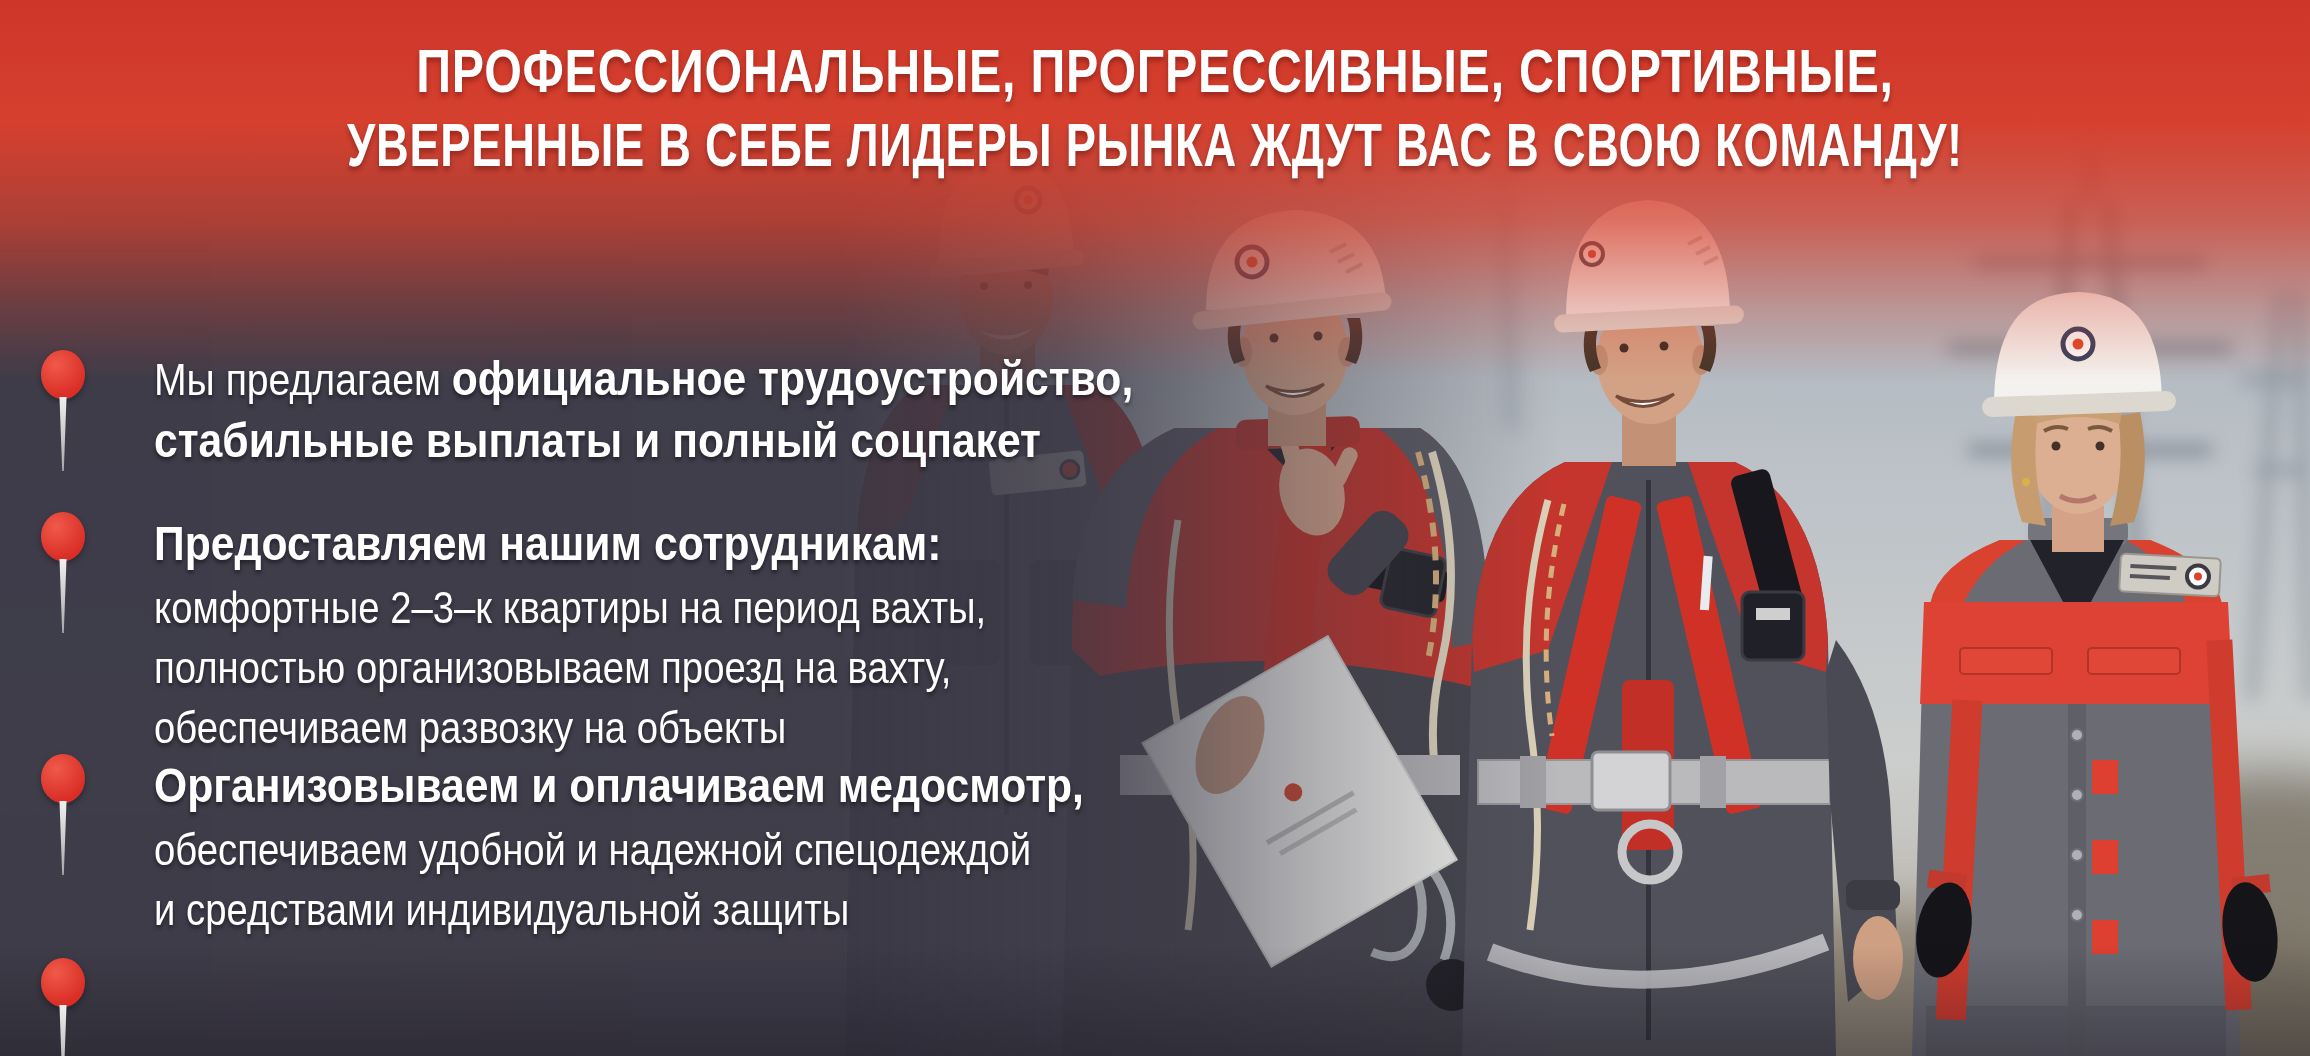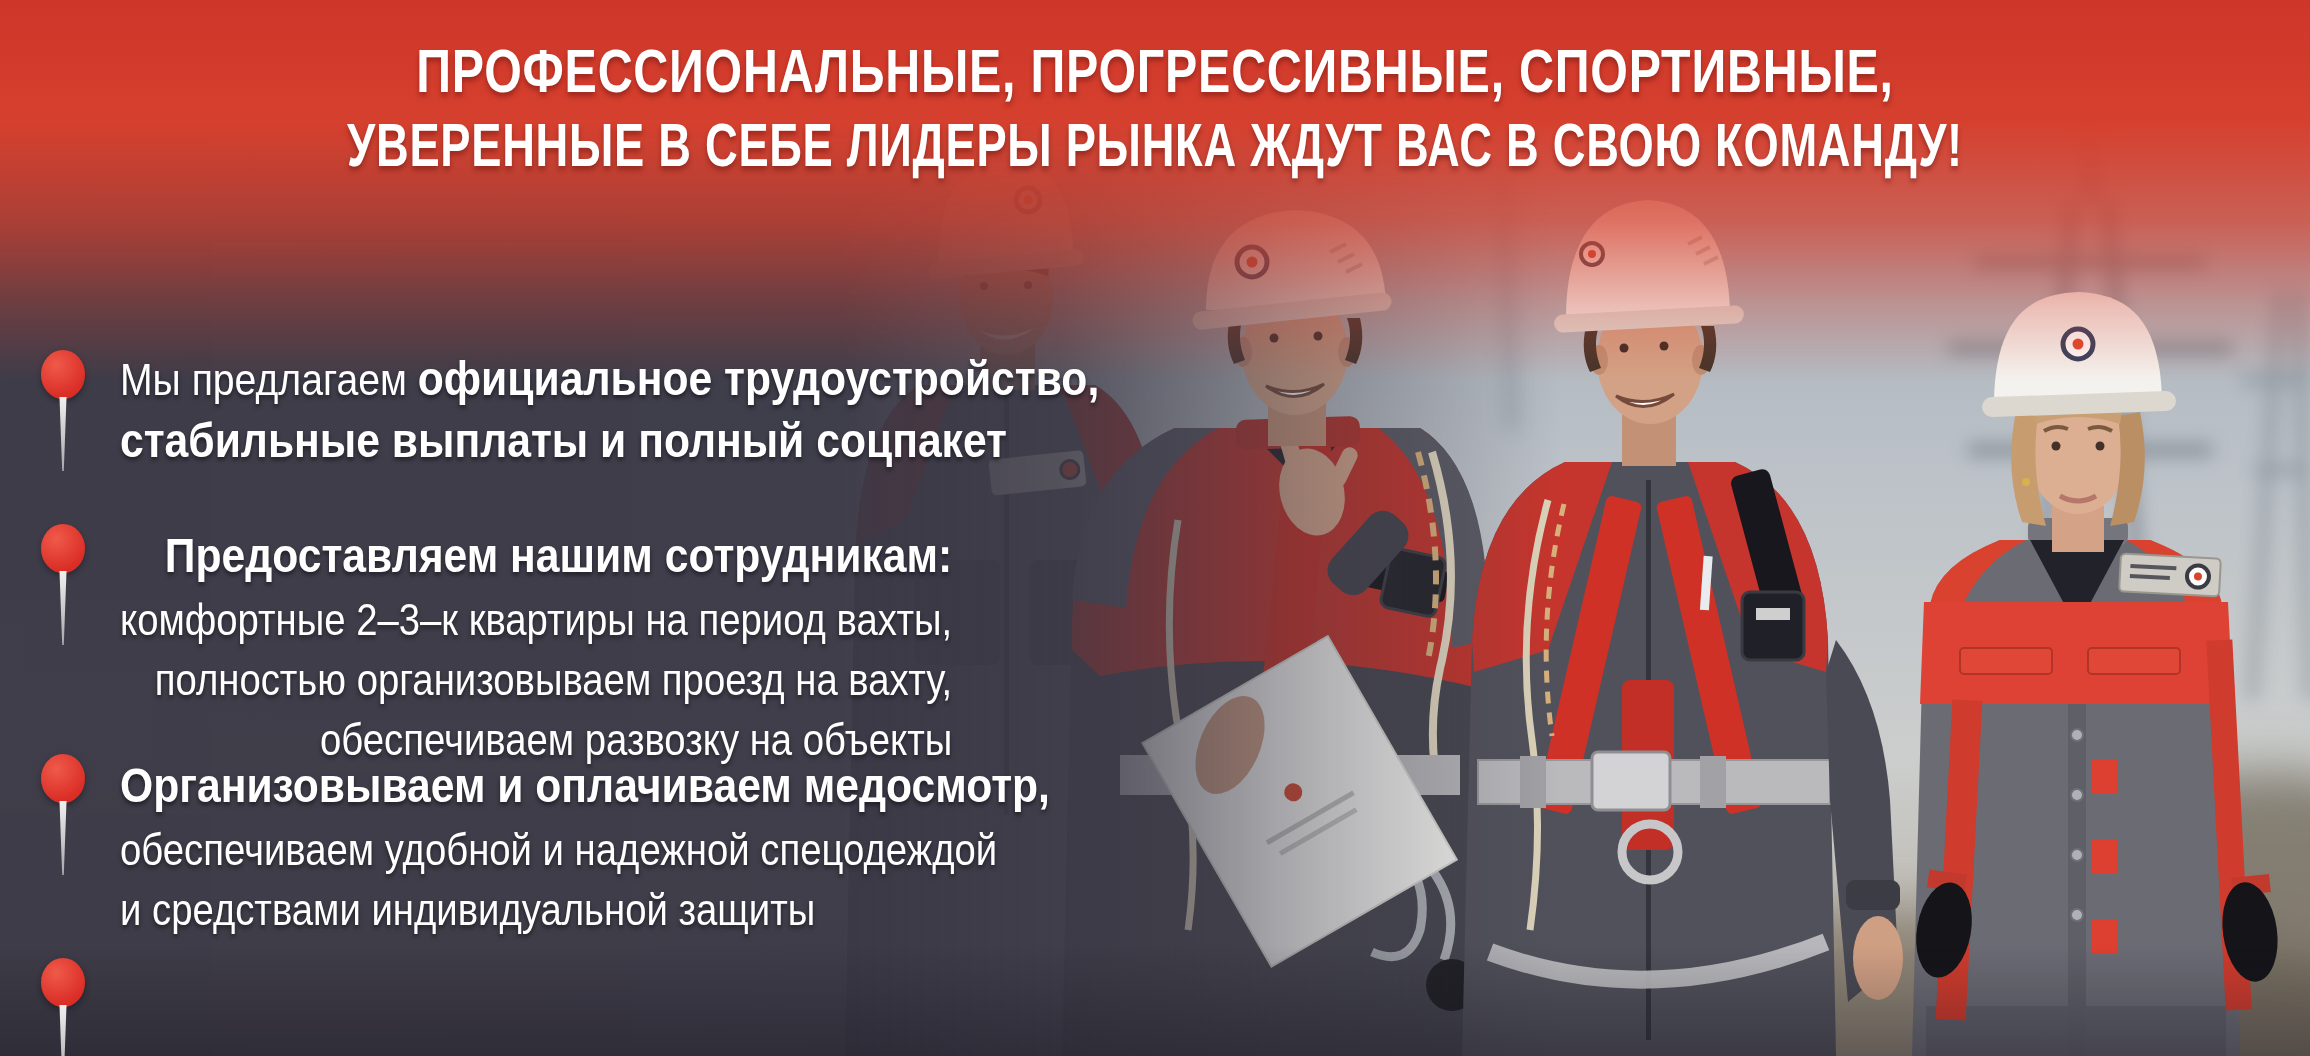--- a/index.html
+++ b/index.html
@@ -44,22 +44,22 @@
   
   .tline {
     display:block; white-space:nowrap; transform-origin:0 50%;
     font-size:45px; line-height:61px; font-weight:normal;
     text-shadow:0 3px 5px rgba(8,6,12,0.55);
   }
   .intro { position:absolute; left:58px; top:196px; }
   .intro .tline { transform:scaleX(0.90); font-size:46px; line-height:62px; }
   .intro b { font-size:51px; }
 
-  .bullet { position:absolute; left:40px; display:flex; align-items:flex-start; }
-  .b1 { top:344px; } .b2 { top:518px;text-align:right; } .b3 { top:748px; } .b4 { top:952px; }
+  .bullet { position:absolute; left:40px; display:flex; align-items:flex-start;gap:34px; }
+  .b1 { top:344px; } .b2 { top:506px; } .b3 { top:748px; } .b4 { top:952px; }
   .pin { position:relative; flex:none; width:46px; height:124px; margin-top:6px; margin-right:34px; }
   .pin-head {
     position:absolute; left:1px; top:0; width:44px; height:49px; border-radius:50%;
     background:radial-gradient(circle at 35% 30%, #ef5a49, #da2d26 72%);
     box-shadow:0 3px 6px rgba(0,0,0,0.35);
   }
   .pin-needle {
     position:absolute; left:15px; top:47px; width:16px; height:74px;
     background:linear-gradient(180deg,#f0f0ef,#a7a7ab);
     clip-path:polygon(28% 0, 72% 0, 55% 100%, 45% 100%);

